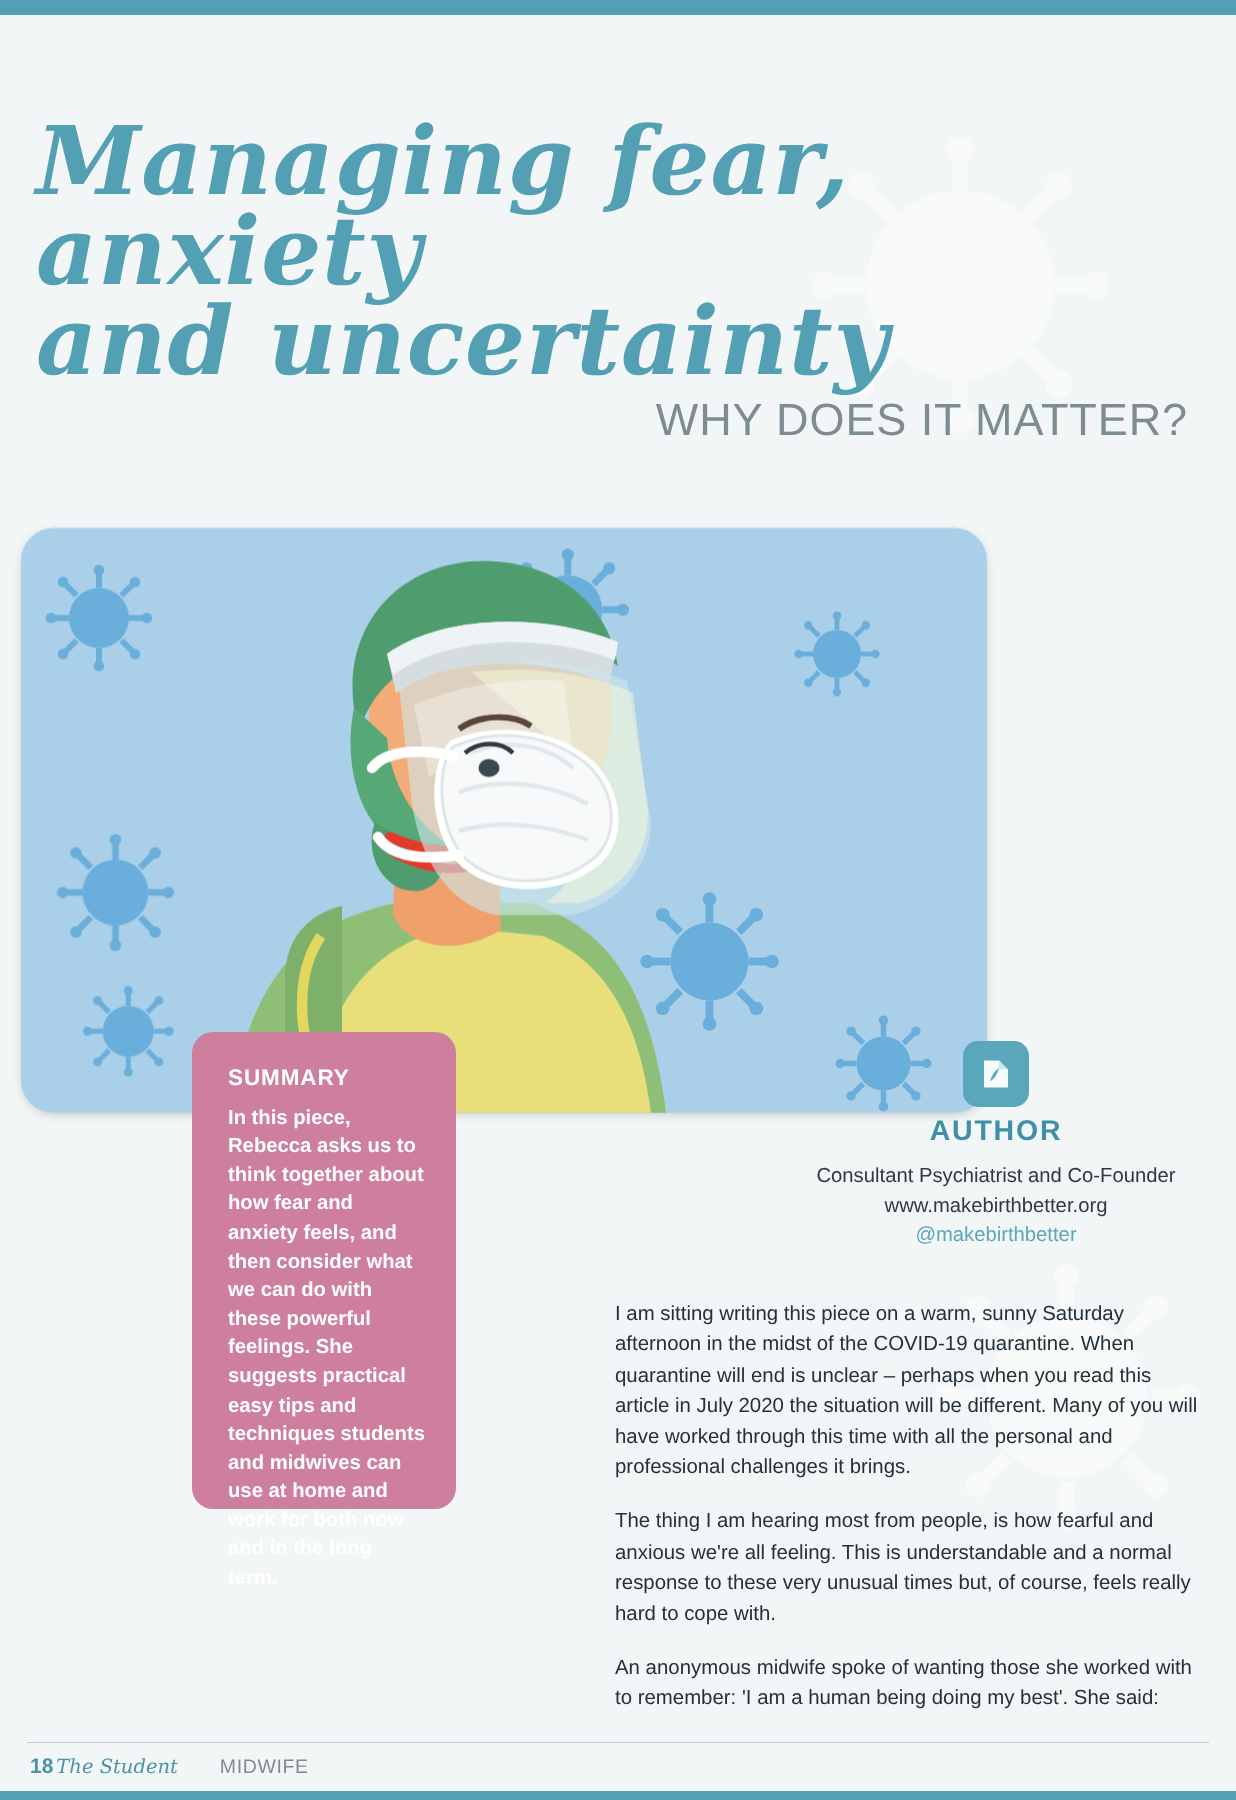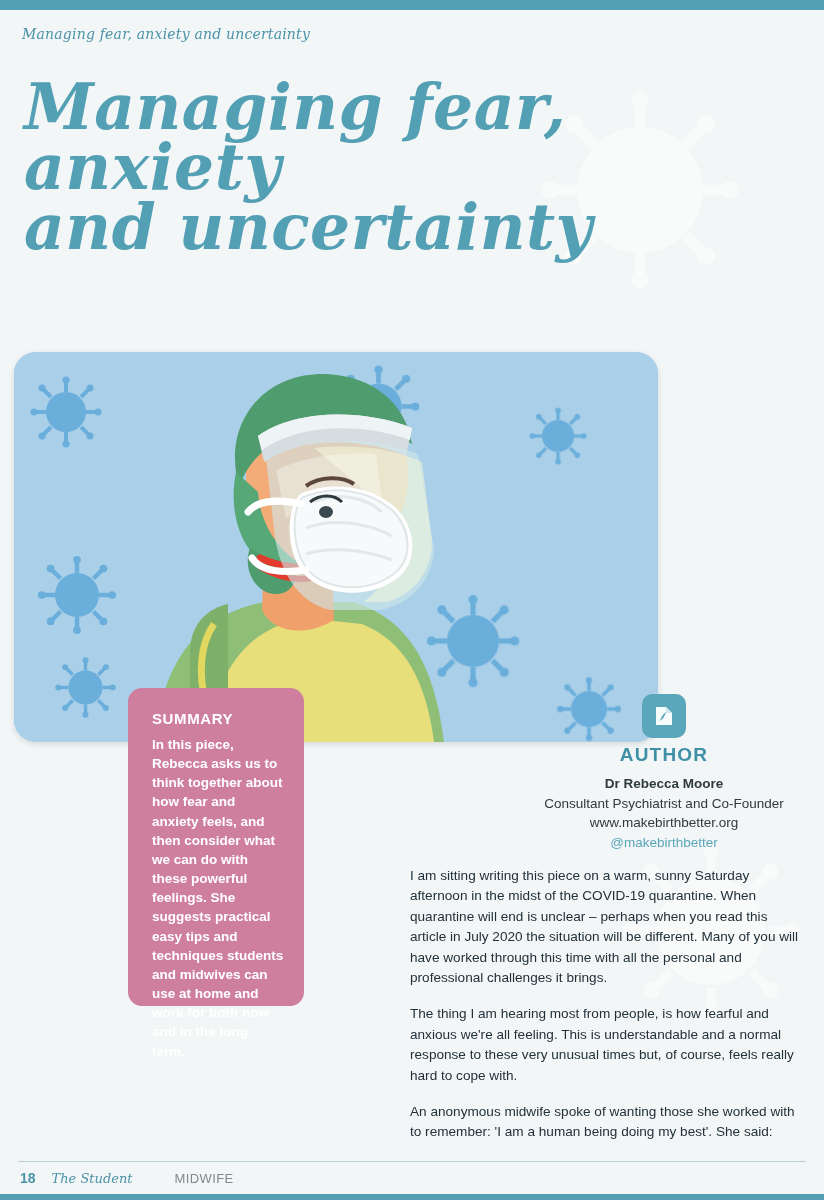--- a/index.html
+++ b/index.html
@@ -182,21 +182,21 @@
     background: #b9cdd3;
   }
   .footer {
     position: absolute;
     left: 20px;
     bottom: 14px;
     font-size: 13px;
     color: #4b93a8;
     display: flex;
     align-items: baseline;
-    gap: 16px;
+    gap: 2px;
   }
   .footer-num {
     font-weight: bold;
     font-size: 14px;
     color: #4b93a8;
   }
   .footer-ital {
     font-family: "DejaVu Serif", serif;
     font-style: italic;
     color: #4b93a8;
@@ -287,25 +287,25 @@
             <circle cx="104" cy="16" r="6"></circle>
           <circle cx="16" cy="104" r="6"></circle>
             <circle cx="104" cy="104" r="6"></circle>
         </g>
       </g>
     </g>
   </svg>
 
   <div class="top-bar"></div>
 
-  <div class="running-head">Managing fear, anxiety and uncertainty</div>
 
   <div class="title-block">
     <div class="title-main">Managing fear, anxiety</div>
     <div class="title-main">and uncertainty</div>
+    <div class="title-sub">WHY DOES IT MATTER?</div>
   </div>
 
   <div class="hero">
     <svg width="644" height="390" viewBox="0 0 644 390">
       <rect x="0" y="0" width="644" height="390" fill="#a9cfe9"></rect>
 
       <g fill="#5fa8d8" opacity="0.85">
         <g transform="translate(22,30)">
           <circle cx="30" cy="30" r="20"></circle>
           <g stroke="#5fa8d8" stroke-width="4">
@@ -501,21 +501,20 @@
 
   <div class="author">
     <div class="author-icon">
       <svg width="26" height="26" viewBox="0 0 26 26" aria-hidden="true">
         <path d="M5 4h10l6 6v12H5z" fill="#ffffff" opacity="0.95"></path>
         <path d="M15 4l6 6h-6z" fill="#cfe6ec"></path>
         <path d="M9 18c1-4 3-7 6-9-1 4-3 7-6 9z" fill="#5aa6ba"></path>
       </svg>
     </div>
     <div class="author-heading">AUTHOR</div>
-    <div class="author-name">Dr Rebecca Moore</div>
     <div class="author-role">Consultant Psychiatrist and Co-Founder</div>
     <div class="author-web">www.makebirthbetter.org</div>
     <div class="author-handle">@makebirthbetter</div>
   </div>
 
   <div class="bodycol">
     <p>I am sitting writing this piece on a warm, sunny Saturday afternoon in the midst of the COVID-19 quarantine. When quarantine will end is unclear – perhaps when you read this article in July 2020 the situation will be different. Many of you will have worked through this time with all the personal and professional challenges it brings.</p>
     <p>The thing I am hearing most from people, is how fearful and anxious we're all feeling. This is understandable and a normal response to these very unusual times but, of course, feels really hard to cope with.</p>
     <p>An anonymous midwife spoke of wanting those she worked with to remember: 'I am a human being doing my best'. She said:</p>
   </div>

